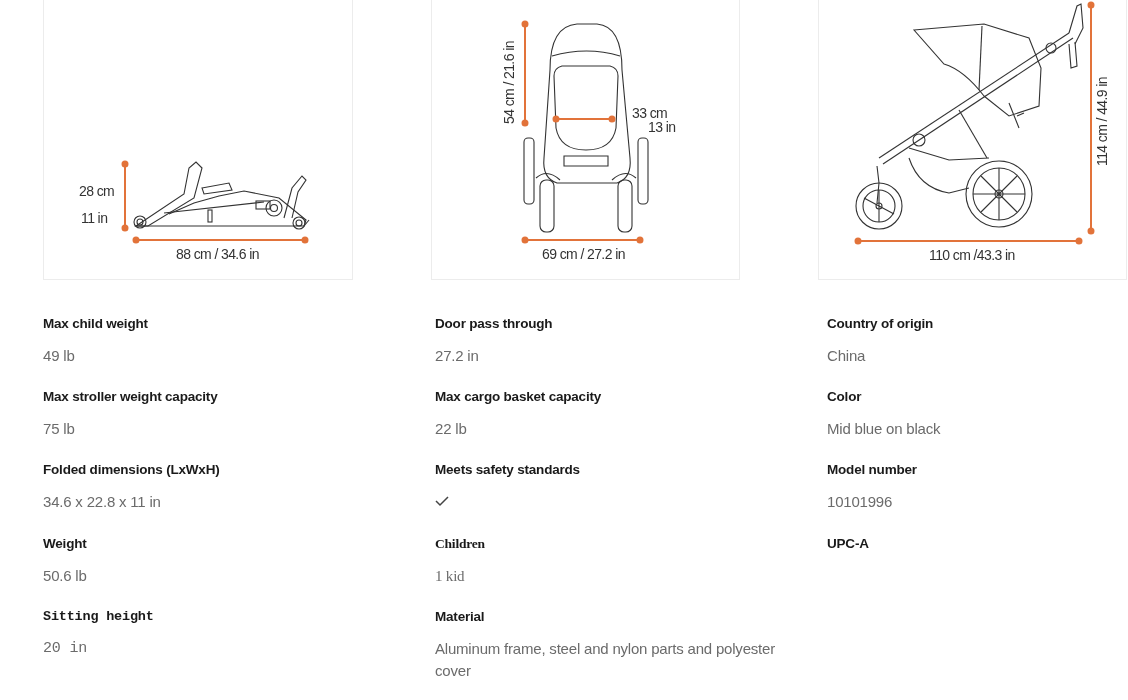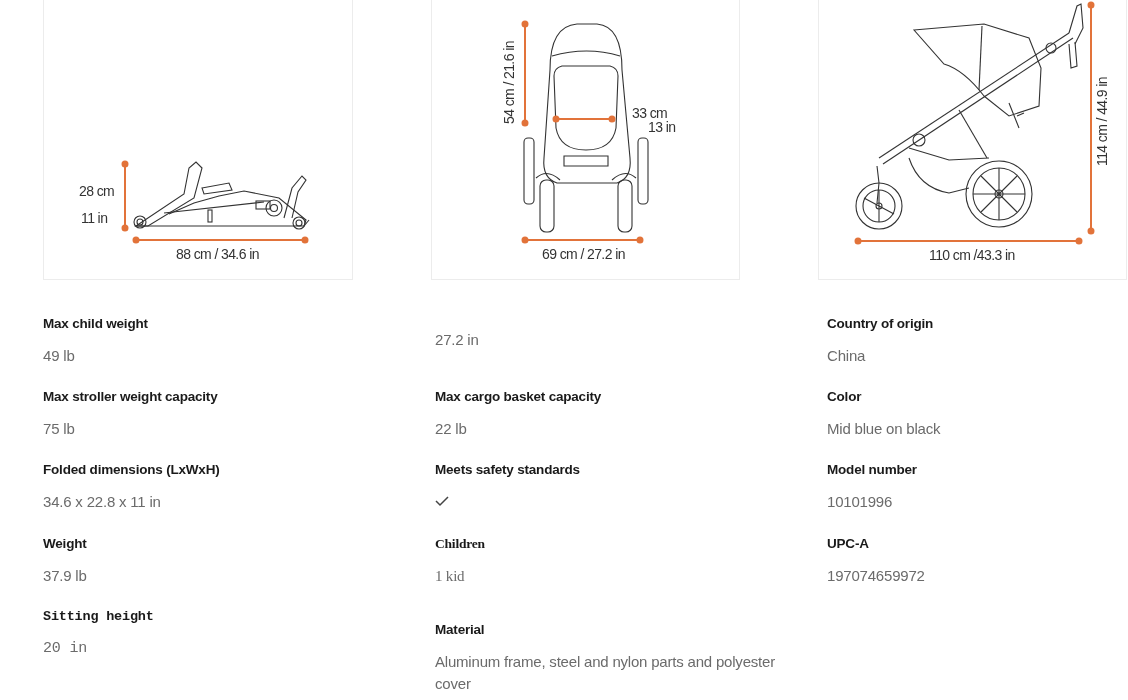--- a/index.html
+++ b/index.html
@@ -142,60 +142,60 @@
   <div class="spec" style="left:43px; top:389px;">
     <div class="spec-label">Max stroller weight capacity</div>
     <div class="spec-value">75 lb</div>
   </div>
   <div class="spec" style="left:43px; top:462px;">
     <div class="spec-label">Folded dimensions (LxWxH)</div>
     <div class="spec-value">34.6 x 22.8 x 11 in</div>
   </div>
   <div class="spec" style="left:43px; top:536px;">
     <div class="spec-label">Weight</div>
-    <div class="spec-value">37.9 lb</div>
+    <div class="spec-value">50.6 lb</div>
   </div>
   <div class="spec" style="left:43px; top:609px;font-family:Liberation Mono, monospace;">
     <div class="spec-label">Sitting height</div>
     <div class="spec-value">20 in</div>
   </div>
 
   <div class="spec" style="left:435px; top:316px;">
+    <div class="spec-label">Door pass through</div>
     <div class="spec-value">27.2 in</div>
   </div>
   <div class="spec" style="left:435px; top:389px;">
     <div class="spec-label">Max cargo basket capacity</div>
     <div class="spec-value">22 lb</div>
   </div>
   <div class="spec" style="left:435px; top:462px;">
     <div class="spec-label">Meets safety standards</div>
     <div class="check">
       <svg width="14" height="12" viewBox="0 0 14 12">
           <path d="M1 6 L5 10 L13 2" fill="none" stroke="#444" stroke-width="1.5"></path>
         </svg>
     </div>
   </div>
   <div class="spec" style="left:435px; top:536px;font-family:Liberation Serif, serif;">
     <div class="spec-label">Children</div>
     <div class="spec-value">1 kid</div>
   </div>
-  <div class="spec" style="left:435px; top:609px; width:370px;margin-top:13px;">
+  <div class="spec" style="left:435px; top:609px; width:370px;">
     <div class="spec-label">Material</div>
     <div class="spec-value">Aluminum frame, steel and nylon parts and polyester cover</div>
   </div>
 
   <div class="spec" style="left:827px; top:316px; width:280px;">
     <div class="spec-label">Country of origin</div>
     <div class="spec-value">China</div>
   </div>
   <div class="spec" style="left:827px; top:389px; width:280px;">
     <div class="spec-label">Color</div>
     <div class="spec-value">Mid blue on black</div>
   </div>
   <div class="spec" style="left:827px; top:462px; width:280px;">
     <div class="spec-label">Model number</div>
     <div class="spec-value">10101996</div>
   </div>
   <div class="spec" style="left:827px; top:536px; width:280px;">
     <div class="spec-label">UPC-A</div>
-    <div class="spec-value">197074659972</div>
   </div>
 </div>
 
 </body></html>

